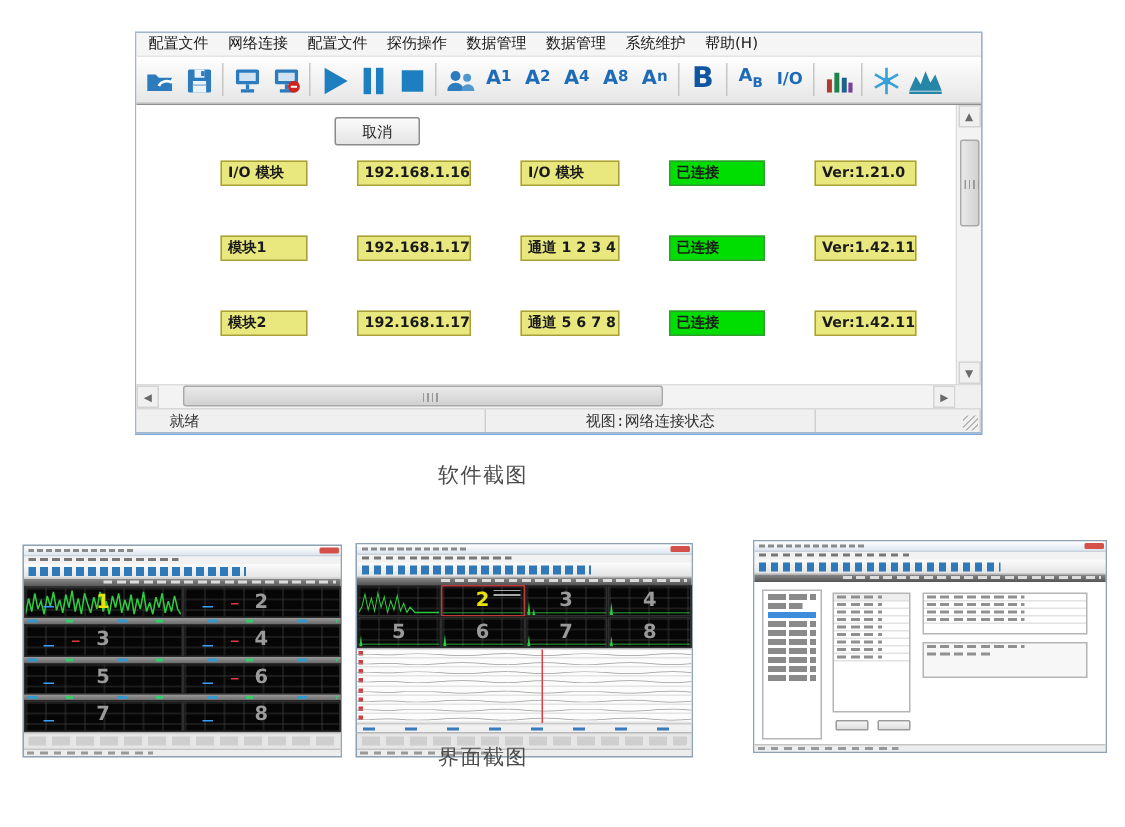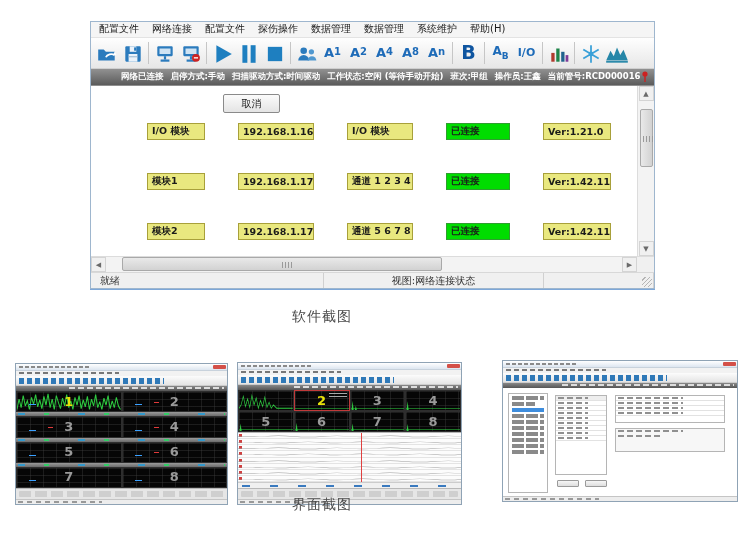--- a/index.html
+++ b/index.html
@@ -58,21 +58,21 @@
   .hscrollrow { height:16px; display:flex; background:#f3f3f3; border-top:1px solid #dcdcdc; }
   .htrack { flex:1; position:relative; }
   .hthumb { position:absolute; left:16px; top:0px; height:14px; width:62%;
     background:linear-gradient(#e9e9e9,#d2d2d2); border:1px solid #a9a9a9; border-radius:2px; }
   .grip { position:absolute; left:50%; top:4px; width:10px; height:6px;
     background:repeating-linear-gradient(90deg,#9a9a9a 0 1px,transparent 1px 3px); }
   .corner { width:17px; background:#f0f0f0; }
 
   .statusbar { height:16px; background:#f0f0f0; border-top:1px solid #d8d8d8;
     display:flex; align-items:center; font-size:10px; color:#333; }
-  .statusbar .seg { border-right:1px solid #d0d0d0; height:100%; display:flex; align-items:center; padding:0 9px; }
+  .statusbar .seg { border-right:1px solid #d0d0d0; height:100%; display:flex; align-items:center; padding:0 22px;font-family:Liberation Mono, monospace; }
   .statusbar .seg1 { flex:1; }
   .statusbar .seg2 { width:220px; justify-content:center; }
   .statusbar .seg3 { width:110px; position:relative; }
   .resizegrip { position:absolute; right:1px; bottom:1px; width:10px; height:10px;
     background:repeating-linear-gradient(135deg,transparent 0 2px,#b5b5b5 2px 3px); }
 
   .caption { position:absolute; left:0; width:644px; text-align:center;
     font-size:14px; color:#4a4a4a; letter-spacing:1px; }
 
   
@@ -292,33 +292,20 @@
     <div class="tbtn">
         <span>
           <svg width="26" height="22" viewBox="0 0 24 20">
             <path d="M2 16 L6 7 L9 12 L12 4 L15 11 L18 6 L22 16 z" fill="#2586a8"></path>
             <rect x="2" y="16.5" width="20" height="1.5" fill="#2586a8"></rect>
           </svg>
         </span>
       </div>
   </div>
 
-  <div class="darkbar">
-    <span>网络已连接</span>
-    <span>启停方式:手动</span>
-    <span>扫描驱动方式:时间驱动</span>
-    <span>工作状态:空闲 (等待手动开始)</span>
-    <span>班次:甲组</span>
-    <span>操作员:王鑫</span>
-    <span>当前管号:RCD000016</span>
-    <span class="pin"><svg width="8" height="12" viewBox="0 0 8 12">
-          <circle cx="4" cy="3" r="2.6" fill="#cc2222"></circle>
-          <rect x="3.3" y="5" width="1.4" height="6" fill="#cc2222"></rect>
-        </svg></span>
-  </div>
 
   <div class="contentwrap">
     <div class="canvas">
       <div class="cancelbtn">取消</div>
 
       <div class="modtable">
         <div class="cell">I/O 模块</div>
         <div class="cell">192.168.1.169</div>
         <div class="cell">I/O 模块</div>
         <div class="cell ok">已连接</div>

